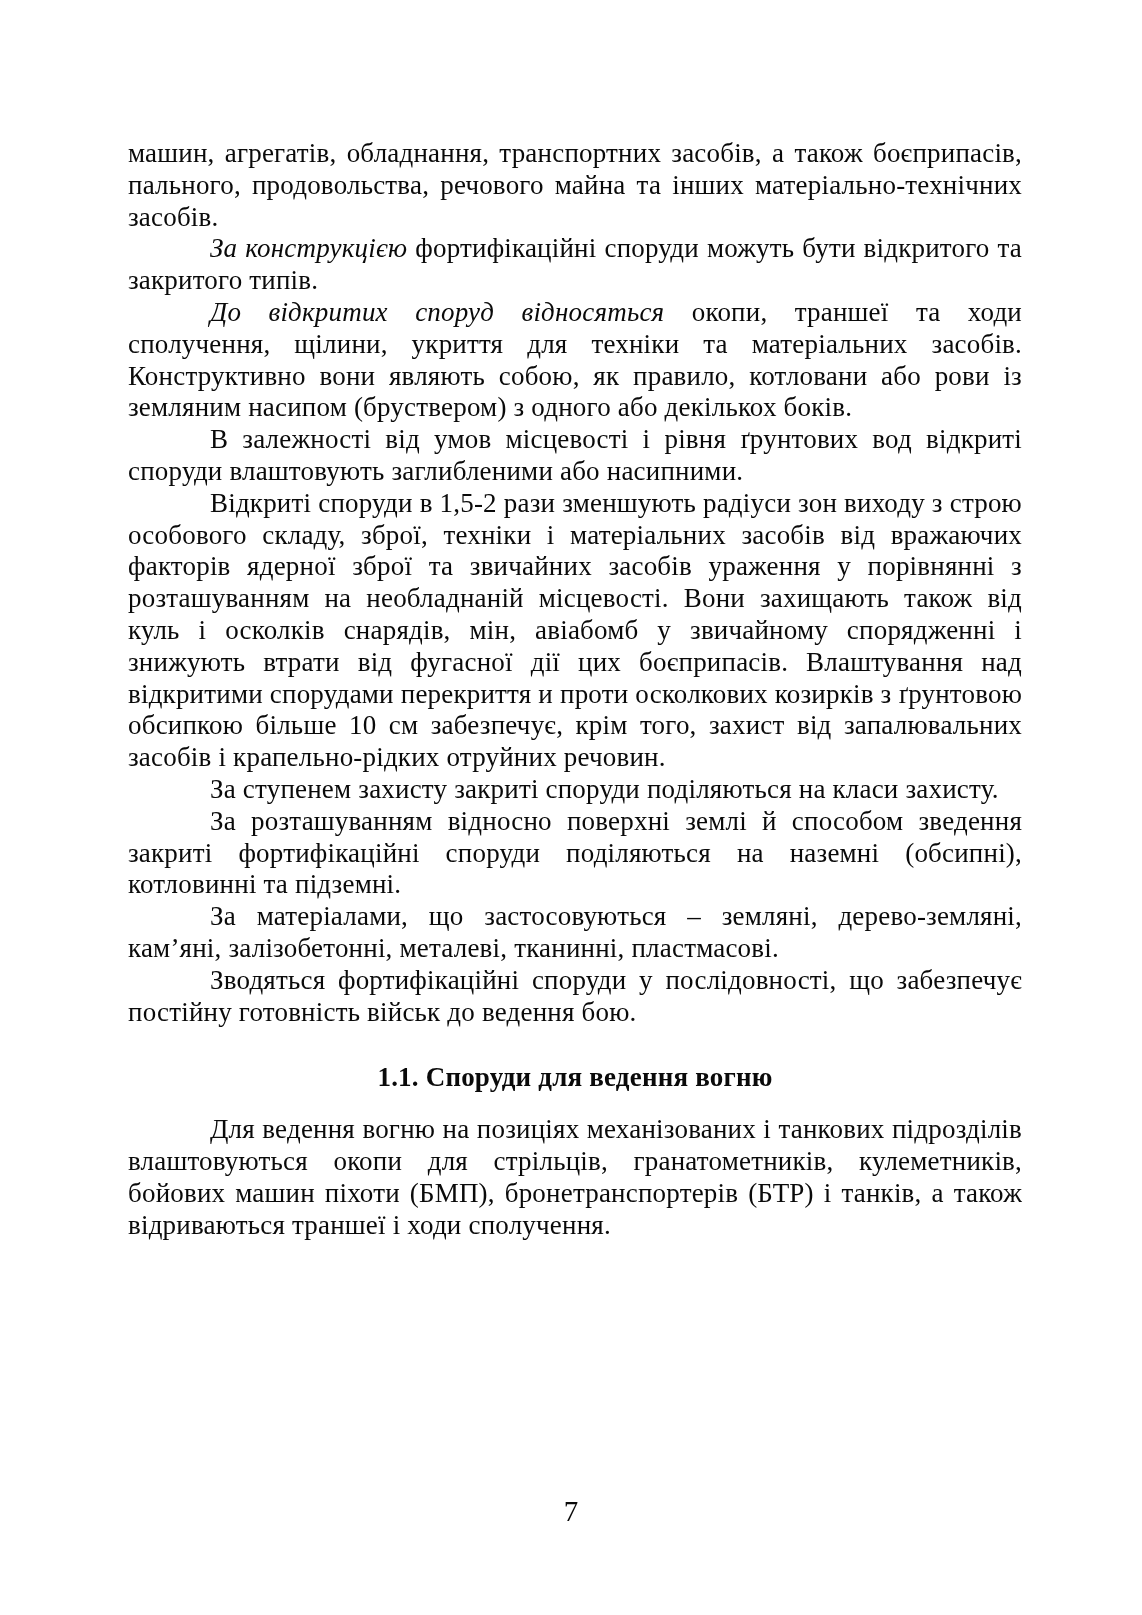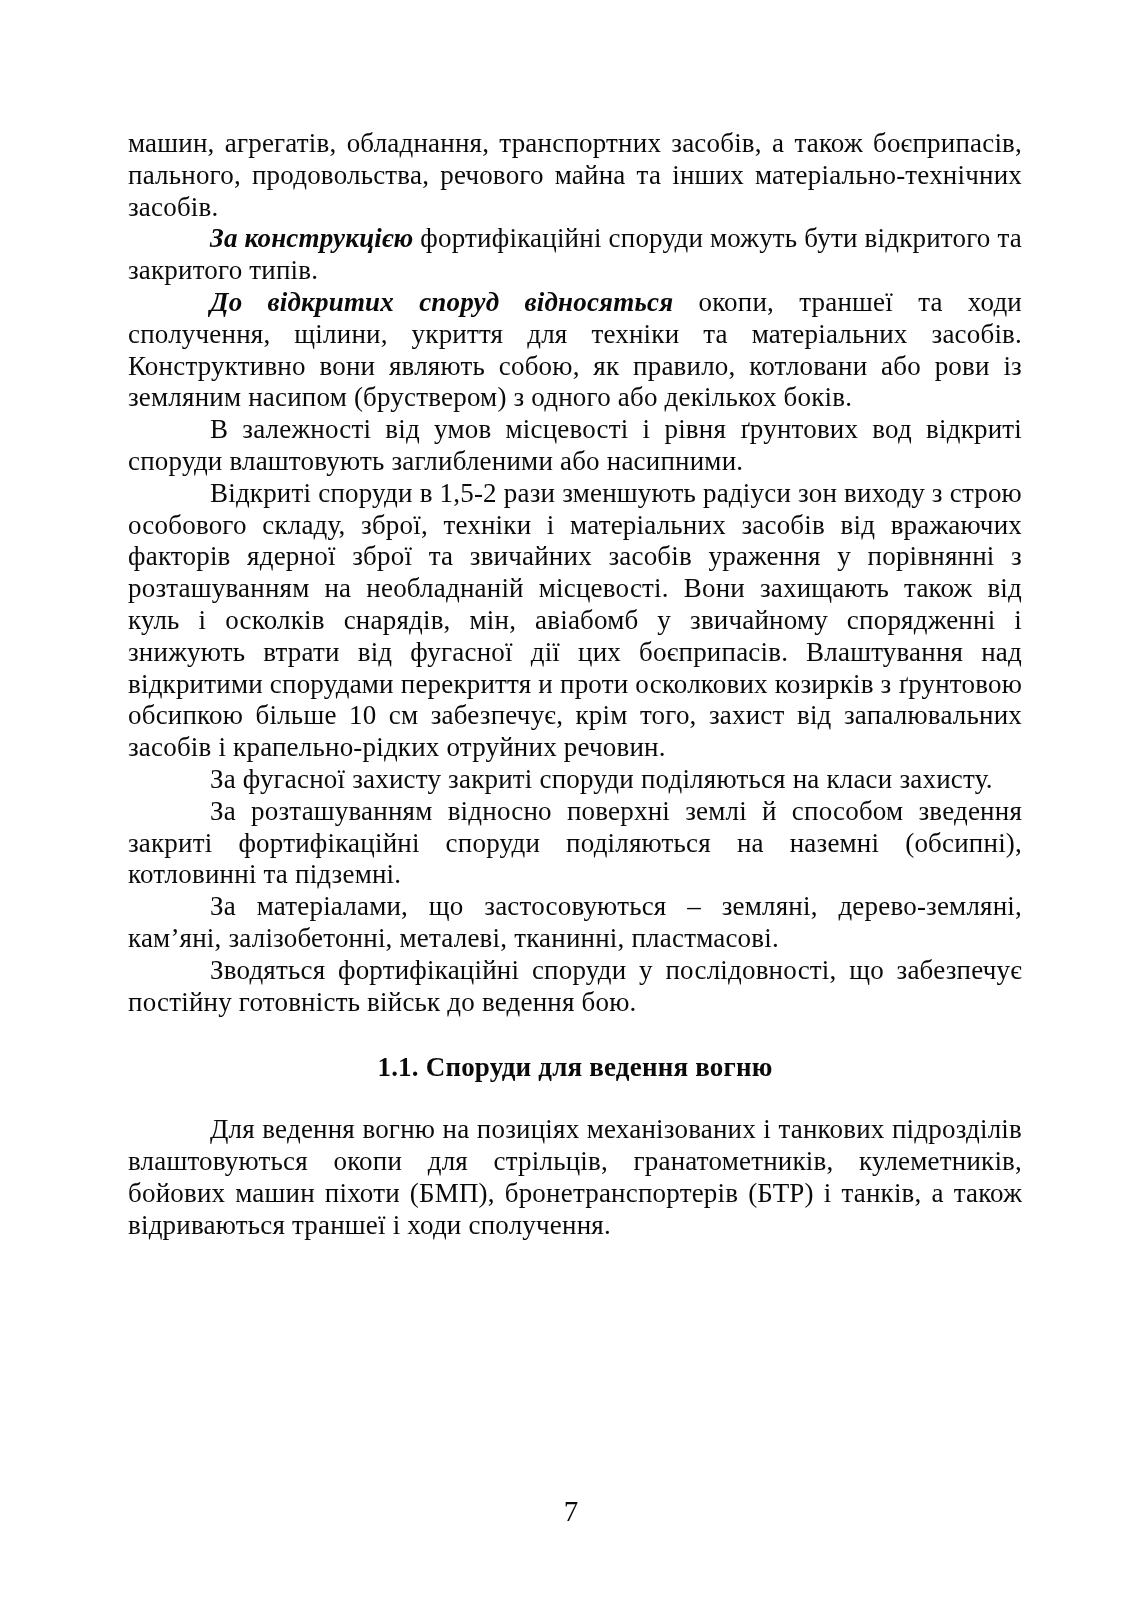--- a/index.html
+++ b/index.html
@@ -11,42 +11,42 @@
     position: relative;
     width: 1142px;
     height: 1615px;
     background: #ffffff;
     overflow: hidden;
     font-family: "Liberation Serif", "DejaVu Serif", serif;
     color: #0a0a0a;
   }
   .content {
     position: absolute;
-    top: 128px;
+    top: 138px;
     left: 128px;
     width: 894px;
   }
   .content p {
     margin: 0;
     font-size: 27px;
     line-height: 31.8px;
     text-align: justify;
     letter-spacing: 0.2px;
   }
   .content p.body.indent {
     text-indent: 82px;
   }
   .content p.heading {
     text-align: center;
     font-weight: bold;
     text-indent: 0;
-    margin: 34px 0 30px 0;
+    margin: 34px 0 20px 0;
   }
   .content span.bi {
-    font-weight: bold;
+    font-weight: normal;
     font-style: italic;
   }
   .footer {
     position: absolute;
     top: 1494px;
     left: 0;
     width: 100%;
     text-align: center;
     font-size: 29px;
     line-height: 34px;
@@ -56,21 +56,21 @@
 </head>
 <body>
 
 <div class="page">
   <div class="content">
       <p class="body"><span>машин, агрегатів, обладнання, транспортних засобів, а також боєприпасів, пального, продовольства, речового майна та інших матеріально-технічних засобів.</span></p>
       <p class="body indent"><span class="bi">За конструкцією</span><span> фортифікаційні споруди можуть бути відкритого та закритого типів.</span></p>
       <p class="body indent"><span class="bi">До відкритих споруд відносяться</span><span> окопи, траншеї та ходи сполучення, щілини, укриття для техніки та матеріальних засобів. Конструктивно вони являють собою, як правило, котловани або рови із земляним насипом (бруствером) з одного або декількох боків.</span></p>
       <p class="body indent"><span>В залежності від умов місцевості і рівня ґрунтових вод відкриті споруди влаштовують заглибленими або насипними.</span></p>
       <p class="body indent"><span>Відкриті споруди в 1,5-2 рази зменшують радіуси зон виходу з строю особового складу, зброї, техніки і матеріальних засобів від вражаючих факторів ядерної зброї та звичайних засобів ураження у порівнянні з розташуванням на необладнаній місцевості. Вони захищають також від куль і осколків снарядів, мін, авіабомб у звичайному спорядженні і знижують втрати від фугасної дії цих боєприпасів. Влаштування над відкритими спорудами перекриття и проти осколкових козирків з ґрунтовою обсипкою більше 10 см забезпечує, крім того, захист від запалювальних засобів і крапельно-рідких отруйних речовин.</span></p>
-      <p class="body indent"><span>За фугасної захисту закриті споруди поділяються на класи захисту.</span></p>
+      <p class="body indent"><span>За ступенем захисту закриті споруди поділяються на класи захисту.</span></p>
       <p class="body indent"><span>За розташуванням відносно поверхні землі й способом зведення закриті фортифікаційні споруди поділяються на наземні (обсипні), котловинні та підземні.</span></p>
       <p class="body indent"><span>За матеріалами, що застосовуються – земляні, дерево-земляні, кам’яні, залізобетонні, металеві, тканинні, пластмасові.</span></p>
       <p class="body indent"><span>Зводяться фортифікаційні споруди у послідовності, що забезпечує постійну готовність військ до ведення бою.</span></p>
       <p class="heading"><span>1.1. Споруди для ведення вогню</span></p>
       <p class="body indent"><span>Для ведення вогню на позиціях механізованих і танкових підрозділів влаштовуються окопи для стрільців, гранатометників, кулеметників, бойових машин піхоти (БМП), бронетранспортерів (БТР) і танків, а також відриваються траншеї і ходи сполучення.</span></p>
     </div>
   <div class="footer">7</div>
 </div>
 
 </body></html>

